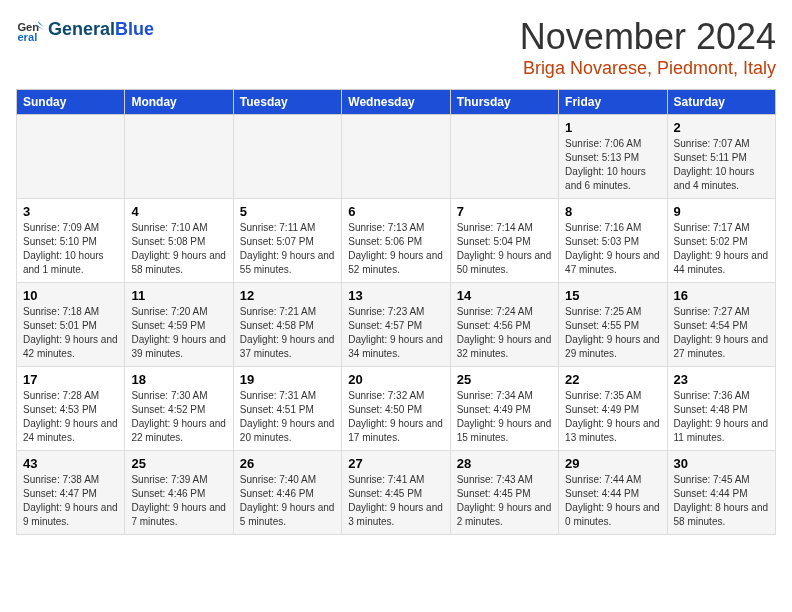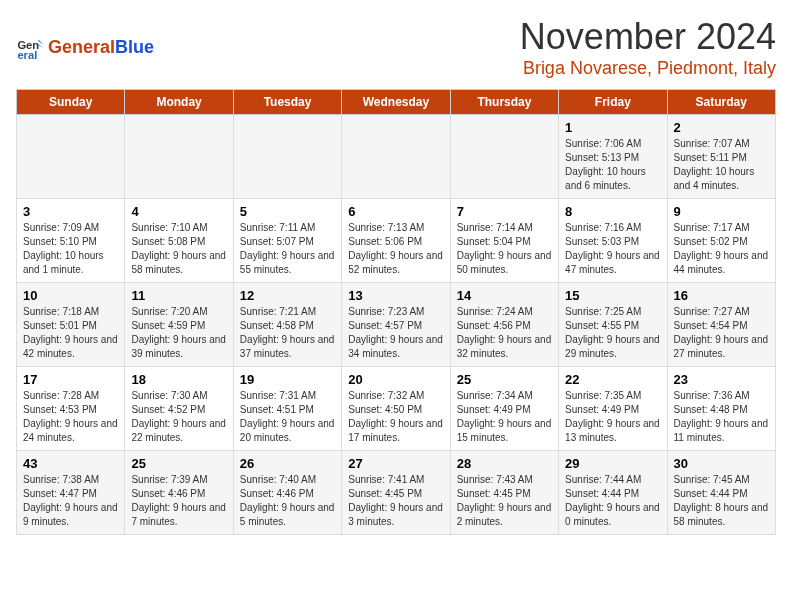--- a/index.html
+++ b/index.html
@@ -6,21 +6,21 @@
     body {
       font-family: Arial, sans-serif;
       background: #fff;
       width: 792px;
       min-height: 612px;
       padding: 16px;
     }
     .header-section {
       display: flex;
       justify-content: space-between;
-      align-items: center;
+      align-items: flex-start;
       margin-bottom: 10px;
     }
     .logo {
       display: flex;
       align-items: center;
       gap: 4px;
     }
     .logo-icon {
       width: 28px;
       height: 28px;
@@ -36,23 +36,23 @@
     .subtitle {
       font-size: 18px;
       color: #c2410c;
     }
     table {
       width: 100%;
       border-collapse: collapse;
       font-size: 11px;
     }
     thead tr th {
-      background-color: #c2410c;
+      background-color: #1d4ed8;
       color: #fff;
-      text-align: center;
+      text-align: left;
       padding: 5px 6px;
       font-size: 12px;
       font-weight: bold;
       border: 1px solid #ccc;
     }
     tbody tr td {
       vertical-align: top;
       padding: 5px 6px;
       border: 1px solid #ddd;
       height: 80px;
@@ -85,21 +85,21 @@
 <div class="header-section">
   <div class="logo">
     <svg class="logo-icon" viewBox="0 0 40 40">
       <text x="2" y="22" font-size="16" font-weight="bold" fill="#333">Gen</text>
       <text x="2" y="36" font-size="16" font-weight="bold" fill="#1a6bbf">eral</text>
       <polygon points="32,8 40,16 32,10" fill="#1a6bbf"></polygon>
       <polygon points="28,12 40,20 28,14" fill="#1a6bbf"></polygon>
     </svg>
     <div>
       <div style="font-size:18px;font-weight:bold;color:#333;line-height:1.1">
-        <span style="color:#c2410c">General</span><span style="color:#1d4ed8">Blue</span>
+        <span style="color:#0c4a6e">General</span><span style="color:#1d4ed8">Blue</span>
       </div>
     </div>
   </div>
   <div class="title-section">
     <div class="month-title">November 2024</div>
     <div class="subtitle">Briga Novarese, Piedmont, Italy</div>
   </div>
 </div>
 
 <table>

